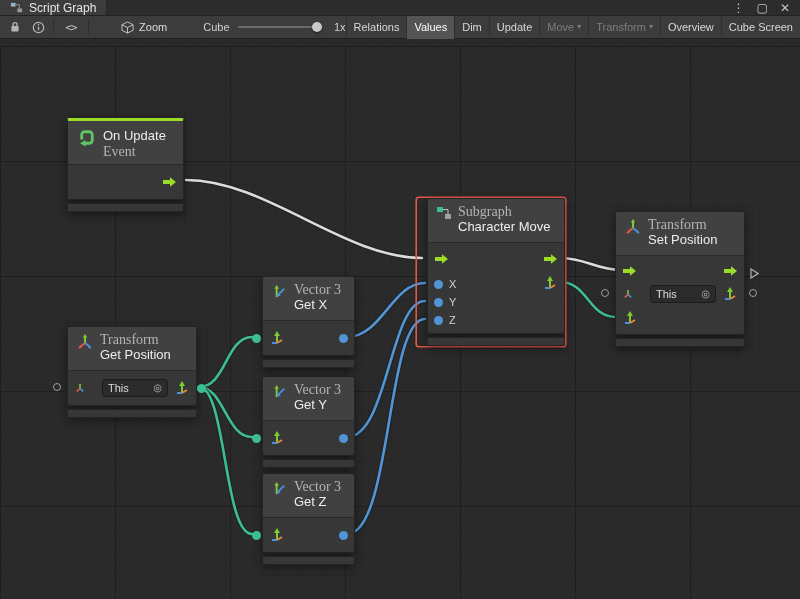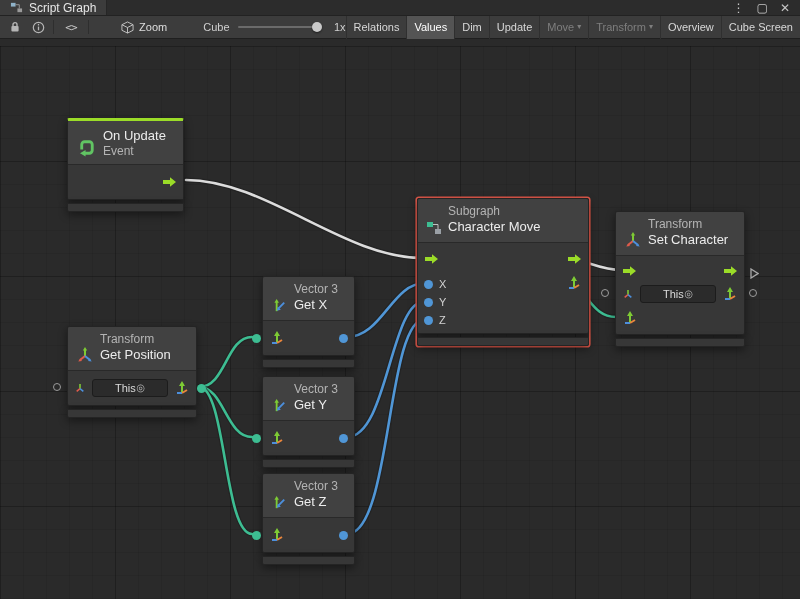--- a/index.html
+++ b/index.html
@@ -50,41 +50,41 @@
   .wire-under{fill:none;stroke:#1d1d1d;stroke-width:5;opacity:.55;stroke-linecap:round;}
   .wire.white{stroke:var(--wire-white);} .wire.teal{stroke:var(--teal);} .wire.blue{stroke:var(--blue);}
 
   
   .node{position:absolute;z-index:2;}
   .node.selected{box-shadow:0 0 0 1.6px var(--selection);border-radius:2px;}
   .node-main{background:#373737;border:1px solid #242424;border-radius:2px;
              box-shadow:0 3px 8px rgba(0,0,0,.45);}
   .node-main.event{border-top:3px solid var(--flow-green);}
   .node-header{background:#414141;border-bottom:1px solid #292929;padding:6px 8px;
-               display:flex;align-items:flex-end;gap:6px;border-radius:2px 2px 0 0;}
+               display:flex;align-items:flex-start;gap:6px;border-radius:2px 2px 0 0;}
   .ntext{display:flex;flex-direction:column;}
-  .nsub{font-size:12px;line-height:13px;color:#b4b4b4;}
+  .nsub{font-size:14px;line-height:13px;color:#b4b4b4;font-family:Liberation Serif, serif;}
   .ntitle{font-size:13px;line-height:18px;color:#ececec;}
   .node-body{padding:4px 6px;position:relative;}
   .prow{display:flex;align-items:center;gap:6px;}
   .plabel{font-size:11px;color:#d2d2d2;}
   .port{width:9px;height:9px;border-radius:50%;flex:0 0 auto;}
   .port.teal{background:var(--teal);} .port.blue{background:var(--blue);}
   .port.hollow{width:8px;height:8px;background:transparent;border:1.4px solid #9b9b9b;}
   .edge-left{position:absolute;left:-11px;top:50%;margin-top:-4px;}
   .edge-right{position:absolute;right:-10px;top:50%;margin-top:-4px;}
   .node-footer{height:9px;background:#373737;border:1px solid #242424;margin-top:3px;
                border-radius:0 0 2px 2px;box-shadow:0 3px 8px rgba(0,0,0,.45);}
   .flow-arrow{color:var(--flow-green);display:flex;align-items:center;}
   .spacer{flex:1;}
   .two-col{display:flex;justify-content:space-between;}
   .col{display:flex;flex-direction:column;}
   .this-field{height:18px;background:#2b2b2b;border:1px solid #1c1c1c;border-radius:3px;
-              display:flex;align-items:center;justify-content:space-between;padding:0 22px;
-              font-size:11px;color:#dcdcdc;flex:1;}
+              display:flex;align-items:center;justify-content:space-between;padding:0 5px;
+              font-size:11px;color:#dcdcdc;flex:1;margin-left:10px;}
   .target-glyph{color:#b9b9b9;font-size:10px;line-height:1;}
   .stray{position:absolute;z-index:3;}
   .nicon{display:flex;align-items:center;justify-content:center;flex:0 0 auto;}
 </style>
 </head>
 <body>
 
 <div class="titlebar">
   <div class="tab">
     <span class="nicon">
@@ -210,21 +210,21 @@
             <svg width="15" height="12" viewBox="0 0 15 12">
                 <path d="M1 4 h7 V1.2 L14 6 L8 10.8 V8 H1 Z" fill="currentColor"></path>
               </svg>
           </span>
         </div>
       </div>
     </div>
     <div class="node-footer"></div>
   </div>
 
-  <div class="node selected" style="left:417px;top:152px;width:172px;">
+  <div class="node selected" style="left:417px;top:152px;width:148px;padding-left:10px;">
     <div class="node-main">
       <div class="node-header">
         <span class="nicon">
           <svg width="16" height="16" viewBox="0 0 16 16">
               <rect x="1" y="2" width="6" height="5" fill="#3dbd92"></rect>
               <rect x="9" y="9" width="6" height="5" fill="#9aa0a6"></rect>
               <path d="M7 4.5 H12 V9" stroke="#c0c0c0" fill="none"></path>
             </svg>
         </span>
         <span class="ntext">
@@ -286,21 +286,21 @@
               <line x1="9" y1="10" x2="9" y2="3" stroke="#7ecb34" stroke-width="2"></line>
               <polygon points="9,1 6.8,4.4 11.2,4.4" fill="#7ecb34"></polygon>
               <line x1="9" y1="10" x2="4" y2="14" stroke="#e05b4b" stroke-width="2"></line>
               <polygon points="2.3,15.5 6,14.9 4.1,12.6" fill="#e05b4b"></polygon>
               <line x1="9" y1="10" x2="14" y2="14" stroke="#4c8fdc" stroke-width="2"></line>
               <polygon points="15.7,15.5 12,14.9 13.9,12.6" fill="#4c8fdc"></polygon>
             </svg>
         </span>
         <span class="ntext">
           <span class="nsub">Transform</span>
-          <span class="ntitle">Set Character</span>
+          <span class="ntitle">Set Position</span>
         </span>
       </div>
       <div class="node-body">
         <div class="prow" style="height:22px;">
           <span class="flow-arrow">
             <svg width="15" height="12" viewBox="0 0 15 12">
                 <path d="M1 4 h7 V1.2 L14 6 L8 10.8 V8 H1 Z" fill="currentColor"></path>
               </svg>
           </span>
           <span class="spacer"></span>

